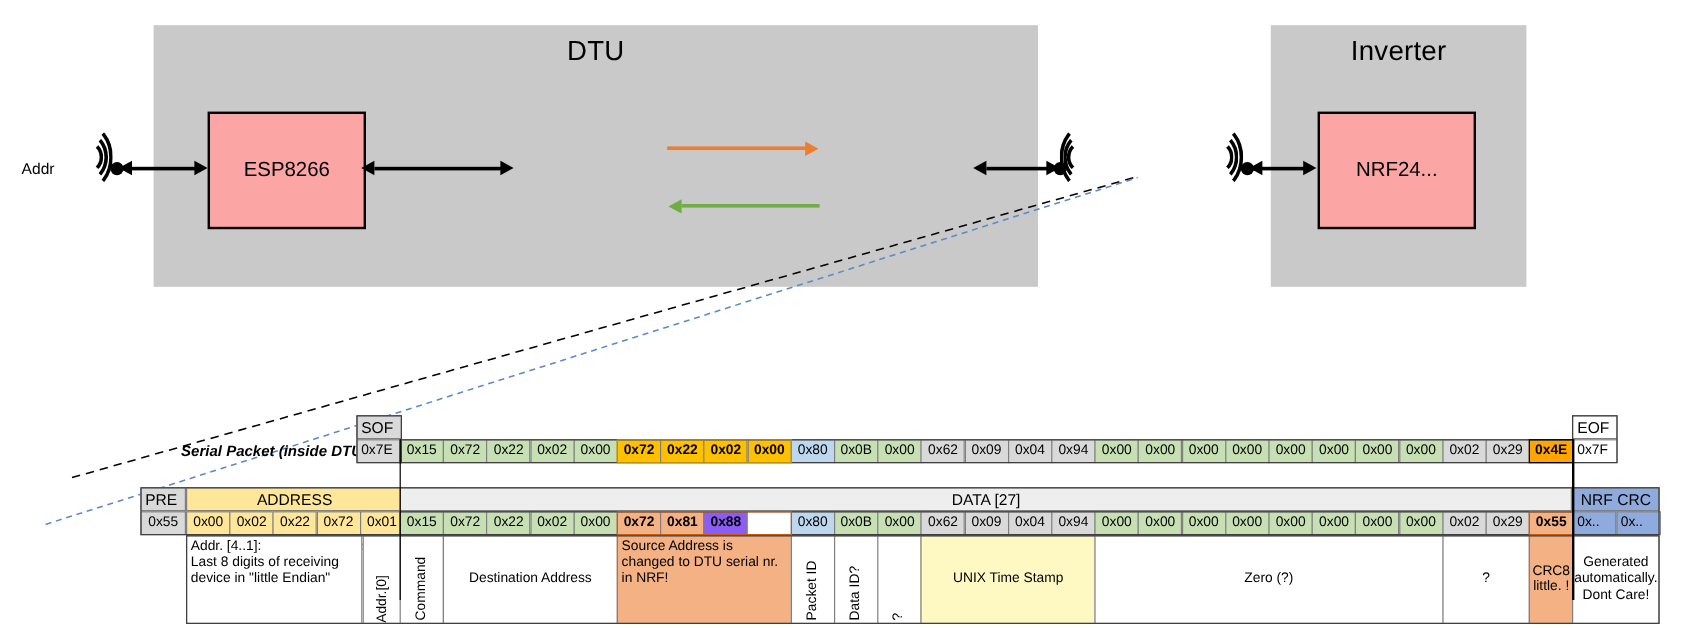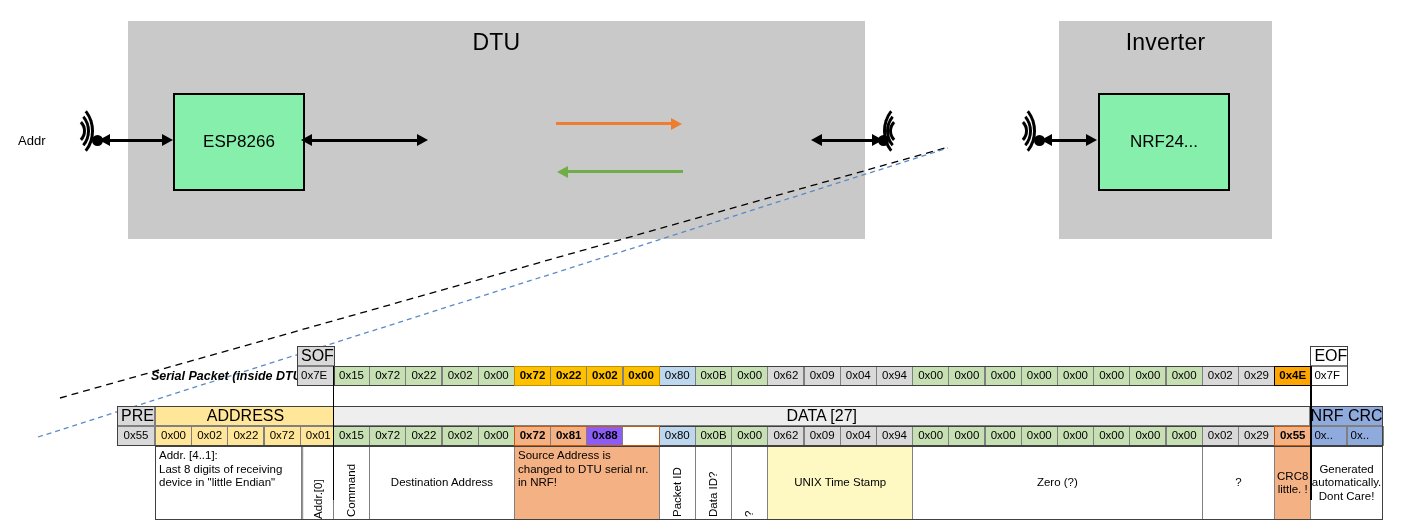--- a/index.html
+++ b/index.html
@@ -14,21 +14,21 @@
 
   .enclosure{
     position:absolute;background:#c9c9c9;
     display:flex;align-items:flex-start;justify-content:center;
   }
   .enclosure-title{
     font-size:23px;color:#000;margin-top:8px;letter-spacing:.2px;
   }
 
   .chip{
-    position:absolute;background:#86efac;border:2.5px solid #000000;
+    position:absolute;background:#fca5a5;border:2.5px solid #000000;
     display:flex;align-items:center;justify-content:center;
     font-size:17px;color:#000;
   }
 
   .hline{position:absolute;height:2.5px;background:#000;}
   .arrowR,.arrowL{position:absolute;width:0;height:0;
     border-top:6px solid transparent;border-bottom:6px solid transparent;}
   .arrowR{border-left:11px solid #000;}
   .arrowL{border-right:11px solid #000;}
 
@@ -59,21 +59,21 @@
 
   .cell{
     position:absolute;box-sizing:border-box;
     border:1px solid #808080;
     font-size:11.5px;line-height:1;
     display:flex;align-items:center;justify-content:center;
     color:#000;overflow:hidden;white-space:nowrap;
   }
   .cell.left{justify-content:flex-start;padding-left:3px;}
   .cell.bold{font-weight:bold;}
-  .cell.hdr{font-size:16px;}
+  .cell.hdr{font-size:13px;}
   .cell.desc{
     font-size:11.5px;line-height:13.5px;white-space:normal;
     padding:2px 3px;border:1px solid #808080;
   }
   .cell.desc.center{justify-content:center;text-align:center;}
   .cell.desc.topleft{align-items:flex-start;justify-content:flex-start;text-align:left;}
   .cell.vert{
     writing-mode:vertical-rl;transform:rotate(180deg);
     font-size:11.5px;justify-content:flex-start;padding-bottom:3px;
   }

